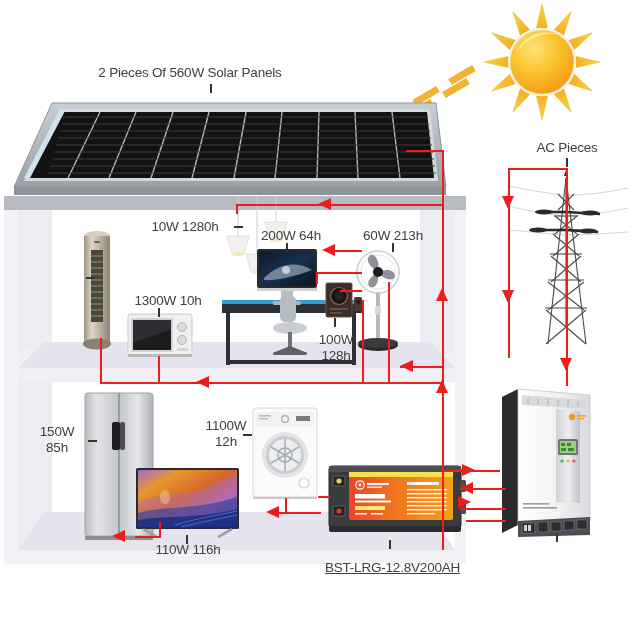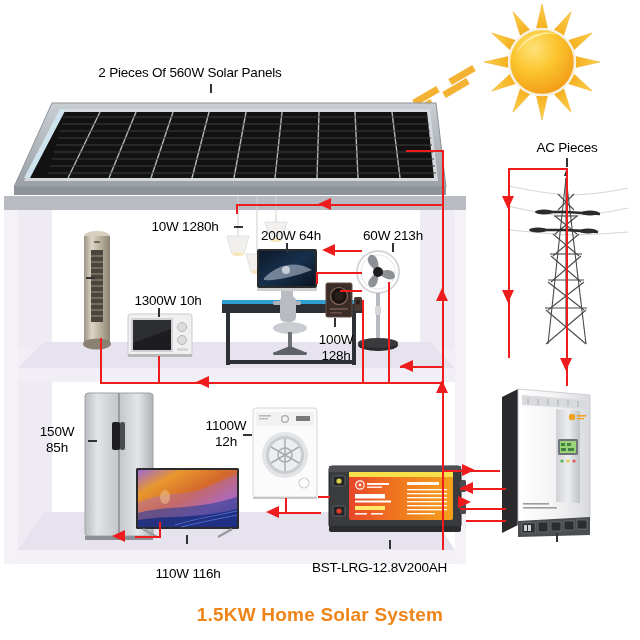--- a/index.html
+++ b/index.html
@@ -1,20 +1,20 @@
 <!DOCTYPE html>
 <html><head>
 <meta charset="utf-8">
 <style>
   html,body{margin:0;padding:0;background:#fff;}
   body{width:640px;height:640px;position:relative;overflow:hidden;
        font-family:"Liberation Sans","DejaVu Sans",sans-serif;color:#2b2b2b;}
   #stage{position:absolute;left:0;top:0;width:640px;height:640px;}
   .lbl{position:absolute;font-size:13.5px;line-height:15px;text-align:center;
-       color:#000000;white-space:pre-line;letter-spacing:-.2px;}
+       color:#404040;white-space:pre-line;letter-spacing:-.2px;}
   .tick{position:absolute;background:#333;}
   .vtick{width:2px;height:9px;}
   .htick{width:9px;height:2px;}
   .wire{position:absolute;background:#ee1c1c;}
   .wh{height:2px;}
   .wv{width:2px;}
   .arw{position:absolute;width:0;height:0;}
   .arw.l{border-top:6px solid transparent;border-bottom:6px solid transparent;border-right:13px solid #ee1c1c;}
   .arw.r{border-top:6px solid transparent;border-bottom:6px solid transparent;border-left:13px solid #ee1c1c;}
   .arw.u{border-left:6px solid transparent;border-right:6px solid transparent;border-bottom:13px solid #ee1c1c;}
@@ -328,21 +328,21 @@
       <circle cx="12" cy="19" r="2.6" fill="#d9d24a"></circle>
       <rect x="6" y="44" width="12" height="10" rx="1.5" fill="#232426" stroke="#6d7073" stroke-width=".8"></rect>
       <circle cx="12" cy="49" r="2.6" fill="#e03a2a"></circle>
       <rect x="133" y="18" width="6" height="12" rx="1.5" fill="#4a4c4f"></rect>
       <rect x="133" y="40" width="6" height="12" rx="1.5" fill="#4a4c4f"></rect>
       <rect x="2" y="64" width="132" height="6" rx="2" fill="#2b2c2e"></rect>
     </svg>
   </div>
 
   <div class="tick vtick" style="left:389px;top:540px;"></div>
-  <div class="lbl" style="left:292px;top:560px;width:175px;">BST-LRG-12.8V200AH</div>
+  <div class="lbl" style="left:305px;top:560px;width:175px;text-decoration:underline;">BST-LRG-12.8V200AH</div>
 
   <div class="abs" style="left:82px;top:228px;">
     <svg width="30" height="128" viewBox="0 0 30 128">
       <defs>
         <linearGradient id="acG" x1="0" y1="0" x2="1" y2="0">
           <stop offset="0%" stop-color="#9c9384"></stop>
           <stop offset="30%" stop-color="#ded6c5"></stop>
           <stop offset="65%" stop-color="#b7ad9b"></stop>
           <stop offset="100%" stop-color="#8e8575"></stop>
         </linearGradient>
@@ -555,21 +555,21 @@
       <g stroke="#5a7adf" stroke-width="1" opacity=".8">
         <path d="M40,58 C60,52 84,48 102,44"></path>
         <path d="M46,60 C66,55 88,51 102,48"></path>
       </g>
       <ellipse cx="30" cy="30" rx="5" ry="7" fill="#f0c38a" opacity=".55"></ellipse>
       <path d="M8,62 L22,70" stroke="#9a9a9a" stroke-width="2.4"></path>
       <path d="M97,62 L83,70" stroke="#9a9a9a" stroke-width="2.4"></path>
     </svg>
   </div>
   <div class="tick vtick" style="left:186px;top:535px;"></div>
-  <div class="lbl" style="left:140px;top:566px;width:96px;">110W 116h</div>
+  <div class="lbl" style="left:140px;top:542px;width:96px;">110W 116h</div>
 
   <div class="wire wh" style="left:236px;top:204px;width:208px;"></div>
   <div class="wire wv" style="left:236px;top:204px;height:10px;"></div>
   <div class="arw l" style="left:318px;top:198px;"></div>
 
   <div class="wire wv" style="left:442px;top:150px;height:400px;"></div>
   <div class="wire wh" style="left:406px;top:150px;width:38px;"></div>
   <div class="arw u" style="left:436px;top:288px;"></div>
   <div class="arw u" style="left:436px;top:380px;"></div>
 
@@ -607,14 +607,13 @@
   <div class="wire wv" style="left:158px;top:356px;height:26px;"></div>
   <div class="wire wv" style="left:362px;top:300px;height:82px;"></div>
   <div class="wire wv" style="left:388px;top:282px;height:100px;"></div>
 
   <div class="wire wh" style="left:316px;top:272px;width:46px;"></div>
   <div class="wire wv" style="left:316px;top:272px;height:12px;"></div>
   <div class="wire wh" style="left:340px;top:290px;width:22px;"></div>
   <div class="arw l" style="left:322px;top:244px;"></div>
   <div class="wire wh" style="left:334px;top:250px;width:28px;"></div>
 
-  <div id="title">1.5KW Home Solar System</div>
 </div>
 
 </body></html>

